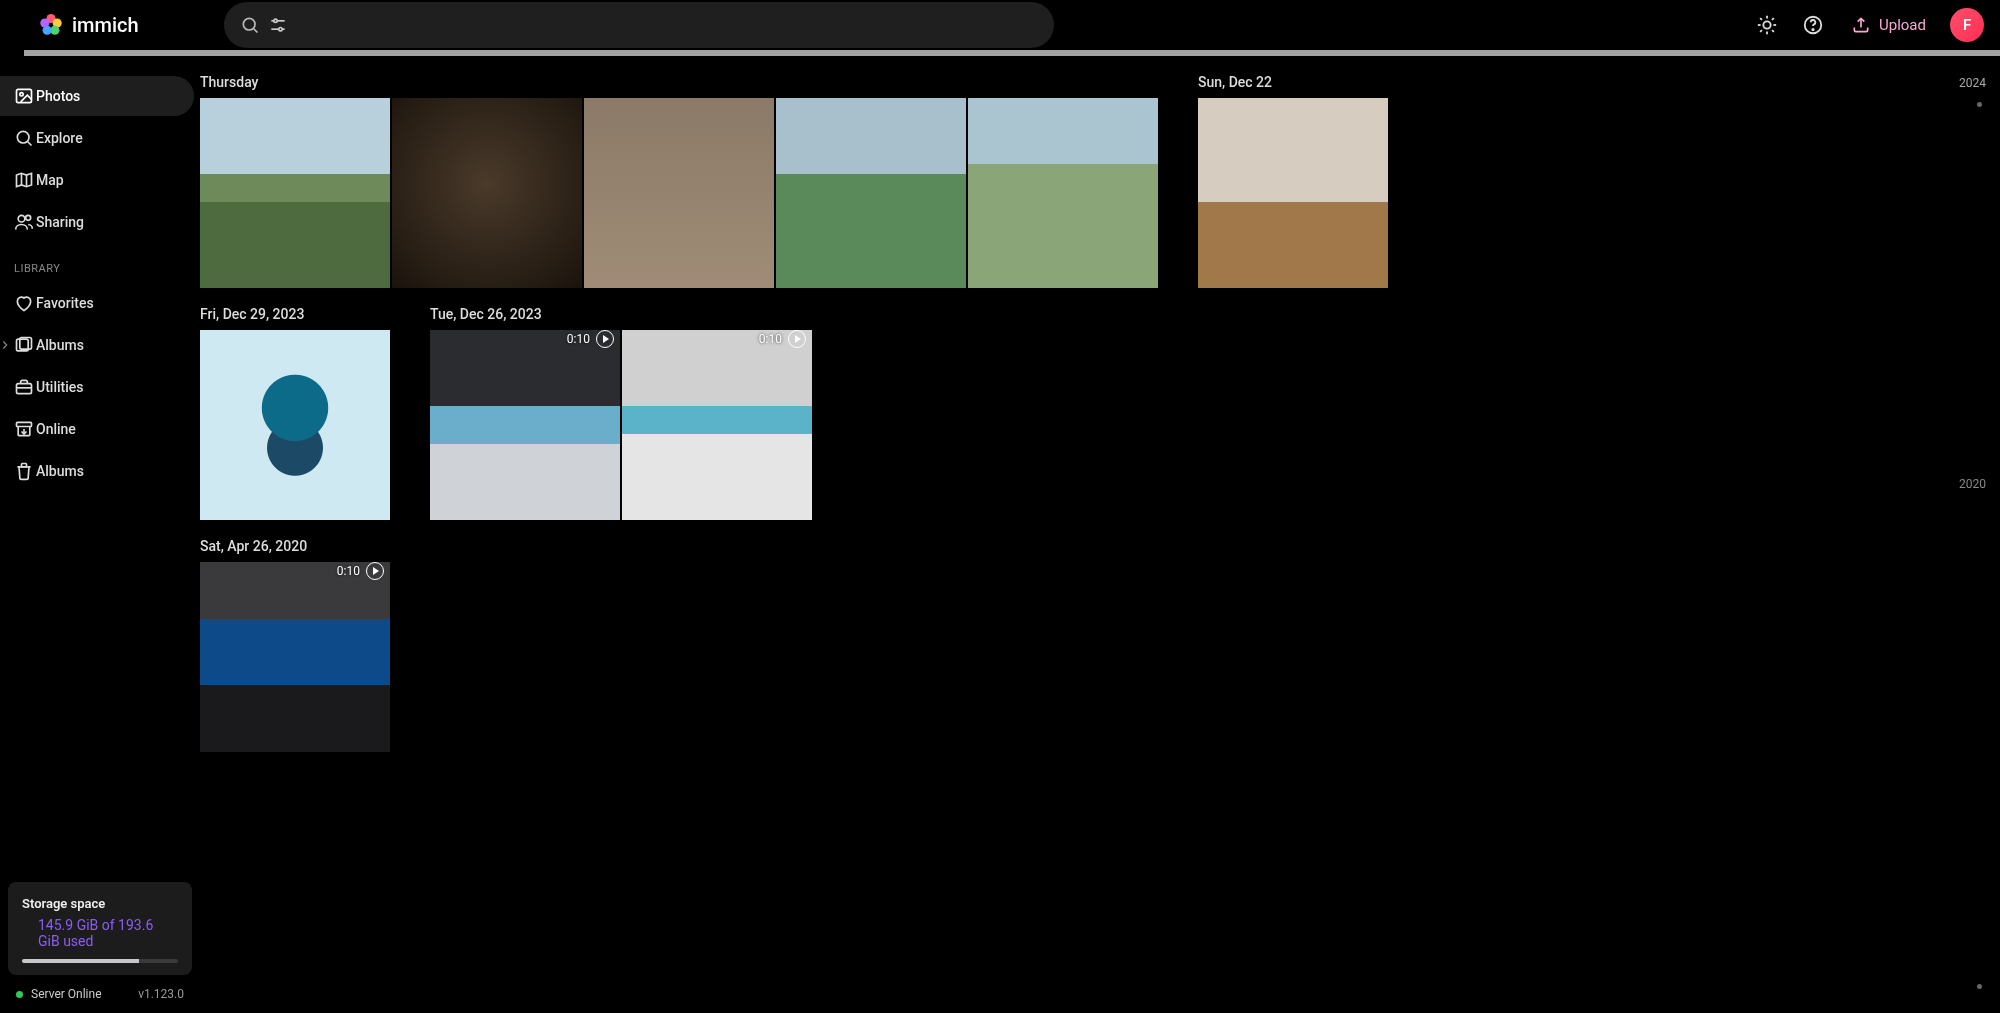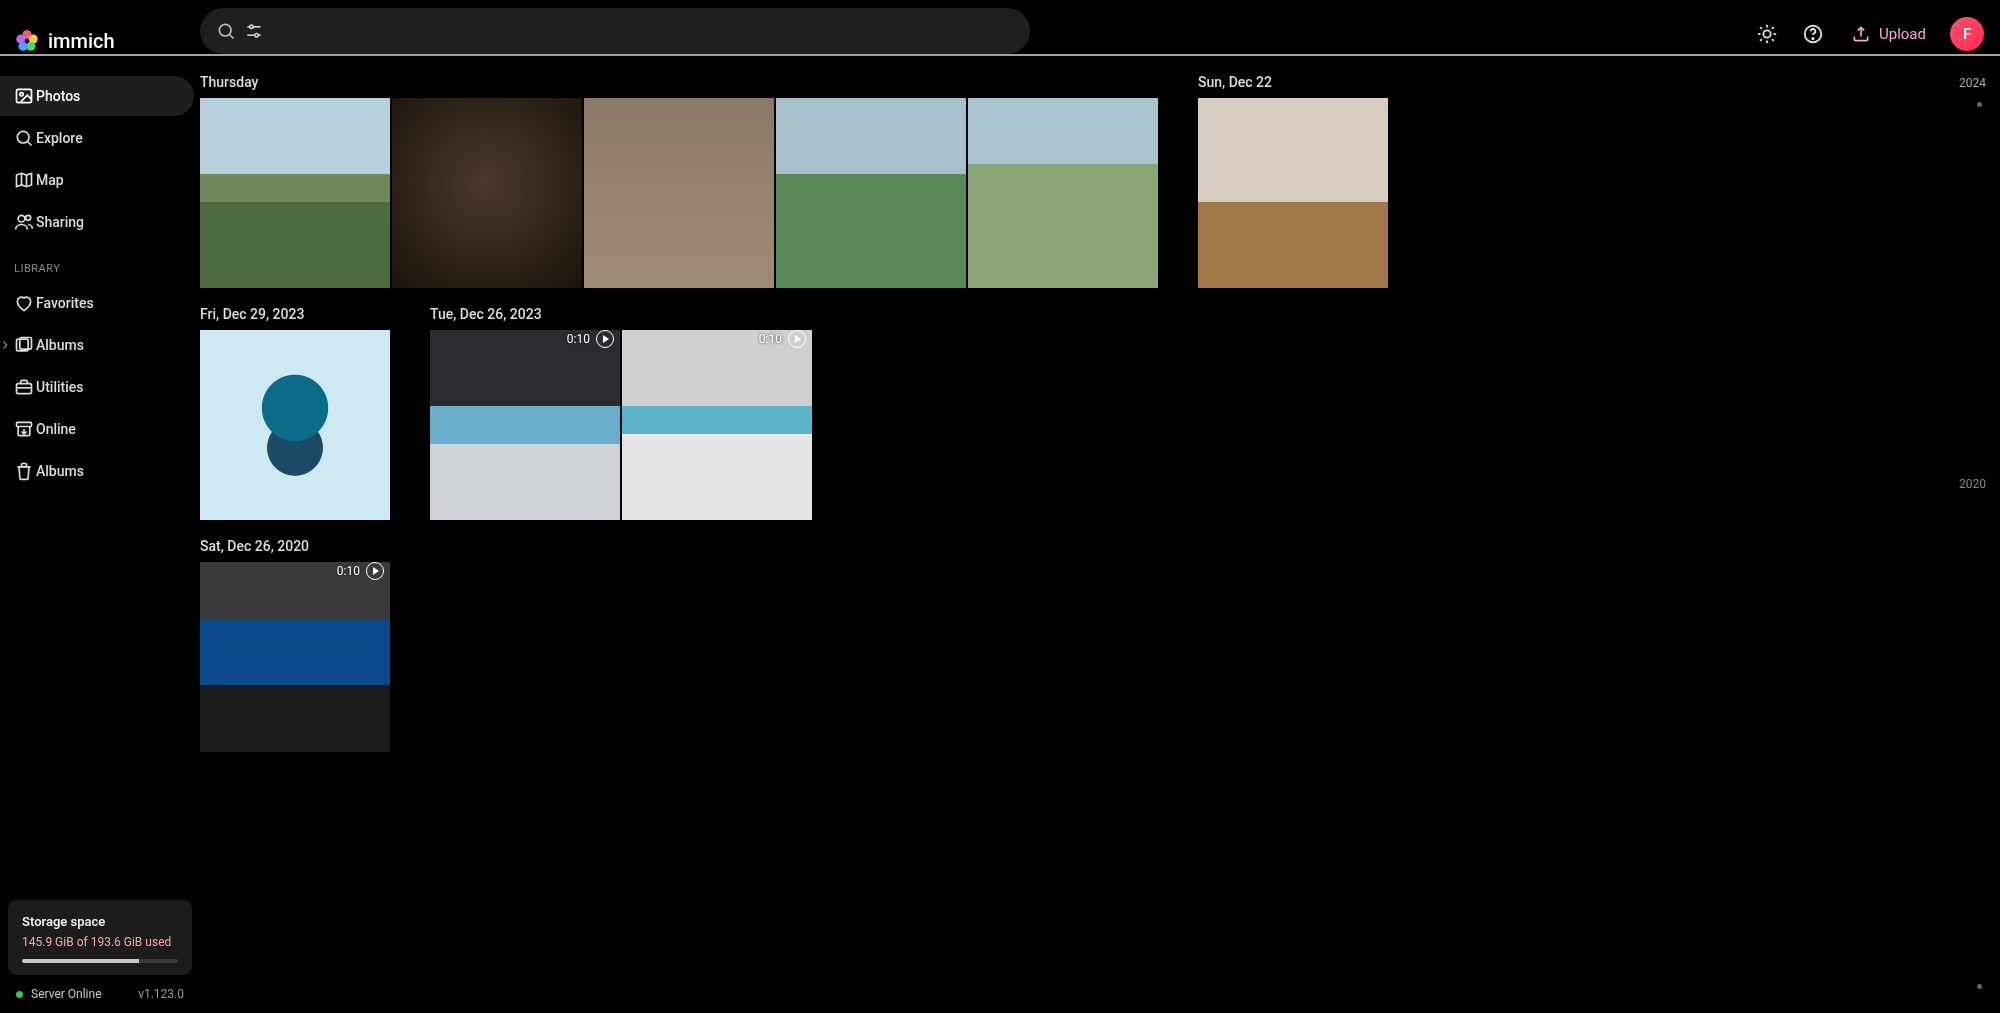--- a/index.html
+++ b/index.html
@@ -8,24 +8,25 @@
   background: #000;
   color: #e5e5e5;
   font-family: -apple-system, BlinkMacSystemFont, "Segoe UI", Roboto, Helvetica, Arial, sans-serif;
   overflow: hidden;
 }
 .app { display: flex; flex-direction: column; height: 100vh; }
 
 
 .header {
   display: flex;
-  align-items: flex-end;
+  align-items: center;
   height: 56px;
   padding: 0 10px;
-  border-bottom: 2px solid #a3a3a3;
+  border-bottom: 6px solid #a3a3a3;
+  margin-left: 24px;
 }
 .logo-wrap { display: flex; align-items: center; gap: 8px; width: 190px; padding-left: 4px; }
 .logo-mark { width: 26px; height: 26px; position: relative; }
 .logo-mark svg { width: 100%; height: 100%; }
 .logo-text { font-size: 20px; font-weight: 500; color: #fafafa; }
 
 .search-wrap {
   flex: 0 0 auto;
   width: 830px;
   height: 46px;
@@ -67,21 +68,21 @@
 .nav-item.selected { background:#1e1e1f; color:#fff; }
 .nav-item .nav-ico { width:20px; height:20px; display:flex; align-items:center; justify-content:center; }
 .nav-item .nav-ico svg { width:20px; height:20px; }
 .sidebar-heading { font-size: 11px; letter-spacing: .5px; color:#888; padding: 18px 14px 8px; }
 .expander { position:absolute; left:-2px; width:14px; height:14px; color:#888; }
 .nav-item-rel { position:relative; }
 
 .sidebar-bottom { margin-top:auto; padding: 0 8px 8px; }
 .storage-card { background:#1c1c1d; border-radius:8px; padding:14px 14px 12px; margin-bottom:8px; }
 .storage-title { font-size:13px; font-weight:600; margin-bottom:6px; color:#eee; }
-.storage-sub { font-size:12px; color:#fca5a5; margin-bottom:10px; }
+.storage-sub { font-size:14px; color:#8b5cf6; margin-bottom:10px;margin-left:16px; }
 .storage-bar { width:100%; height:4px; background:#3a3a3c; border-radius:2px; overflow:hidden; }
 .storage-fill { height:100%; background:#c7c7cc; width:75%; }
 .status-row { display:flex; align-items:center; justify-content:space-between; padding: 4px 8px; font-size:12px; }
 .status-left { display:flex; align-items:center; gap:8px; color:#ccc; }
 .status-dot { width:7px; height:7px; border-radius:50%; background:#34c759; }
 .version { color:#999; }
 
 
 .main { flex:1; overflow:auto; padding: 18px 14px 24px 0; display:flex; }
 .content { flex:1; }
@@ -344,21 +345,21 @@
                   <span class="dur-wrap">
                     <span>0:10</span>
                     <span class="play-ico"></span>
                   </span>
                 </div>
               </div>
             </div>
           </div>
           <div class="groups-row">
             <div class="group">
-              <div class="group-title">Sat, Dec 26, 2020</div>
+              <div class="group-title">Sat, Apr 26, 2020</div>
               <div class="thumbs">
                 <div class="thumb t-vid3">
                   <span class="dur-wrap">
                     <span>0:10</span>
                     <span class="play-ico"></span>
                   </span>
                 </div>
               </div>
             </div>
           </div>

